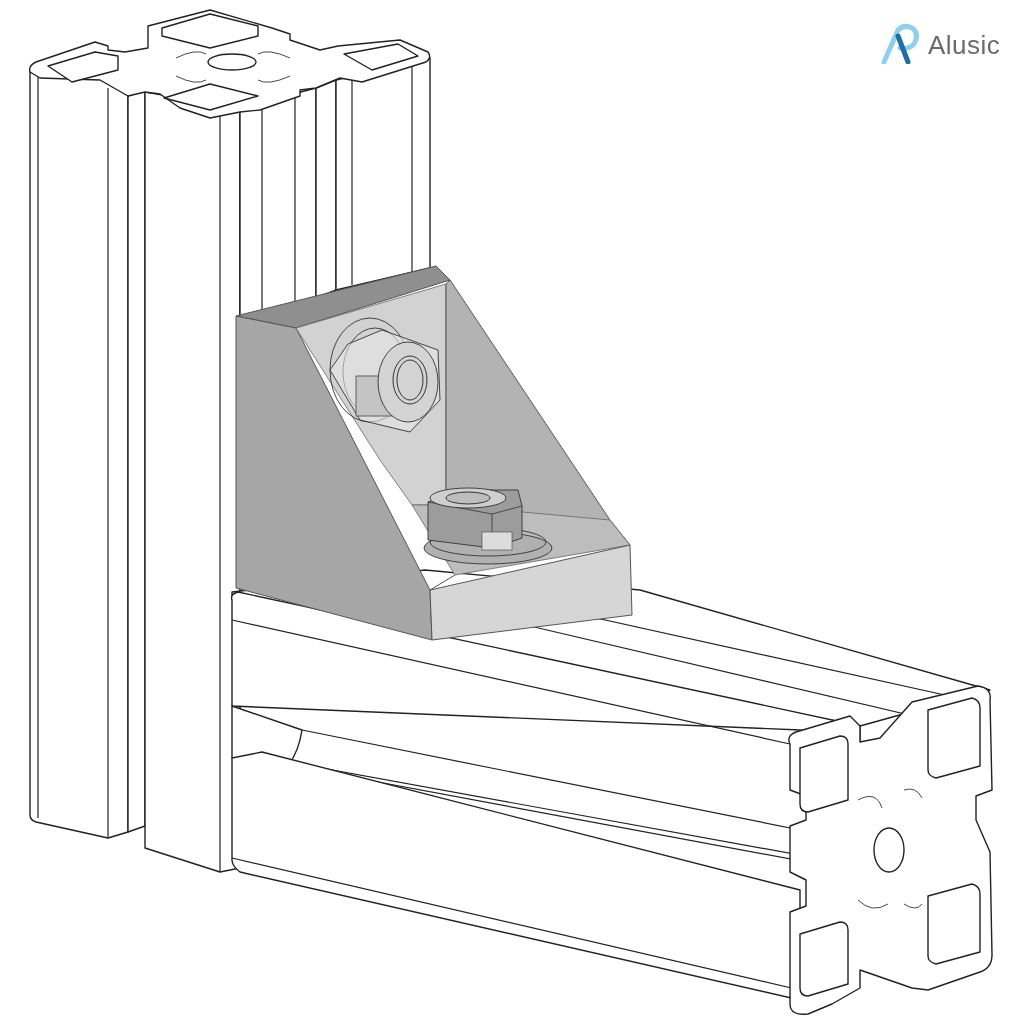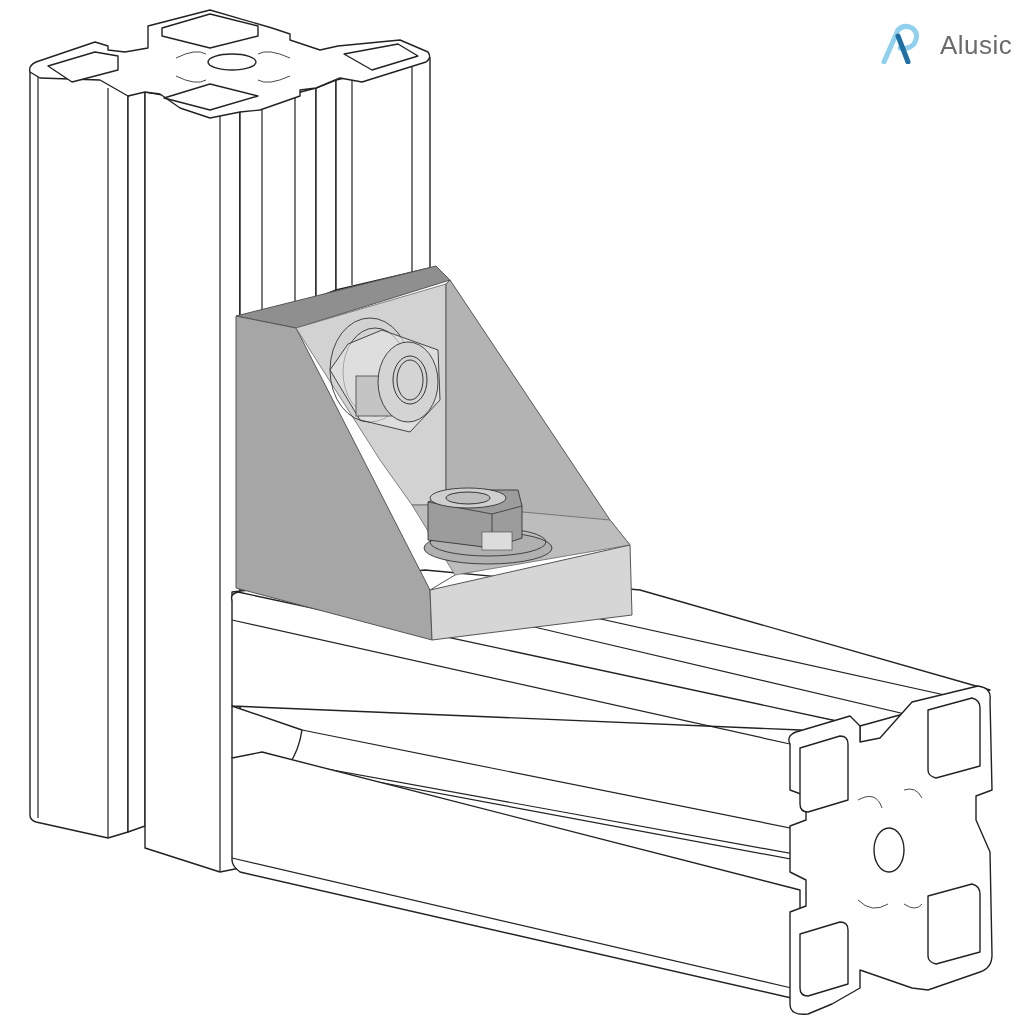--- a/index.html
+++ b/index.html
@@ -1,21 +1,21 @@
 <!DOCTYPE html>
 <html><head>
 <meta charset="utf-8">
 <style>
   html, body { margin:0; padding:0; background:#ffffff; }
   body { width:1024px; height:1024px; position:relative; overflow:hidden; font-family:"Liberation Sans", sans-serif; }
   #drawing { position:absolute; left:0; top:0; width:1024px; height:1024px; }
   .ln { fill:#ffffff; stroke:#222; stroke-width:1.4; stroke-linejoin:round; }
   .ln-open { fill:none; stroke:#222; stroke-width:1.2; }
   .thin { fill:none; stroke:#333; stroke-width:0.9; }
-  .logo { position:absolute; left:878px; top:22px; display:flex; align-items:center; gap:18px; }
+  .logo { position:absolute; left:878px; top:22px; display:flex; align-items:center; gap:6px; }
   .logo-text { font-size:26px; color:#6b6b6b; letter-spacing:0.5px; }
 </style>
 </head>
 <body>
 
 <svg id="drawing" viewBox="0 0 1024 1024" xmlns="http://www.w3.org/2000/svg">
 
   <g>
 
     <path class="ln" d="M30,72 L30,815 Q30,820 36,822 L108,838 L128,832 L128,96 L100,58 Z"></path>

